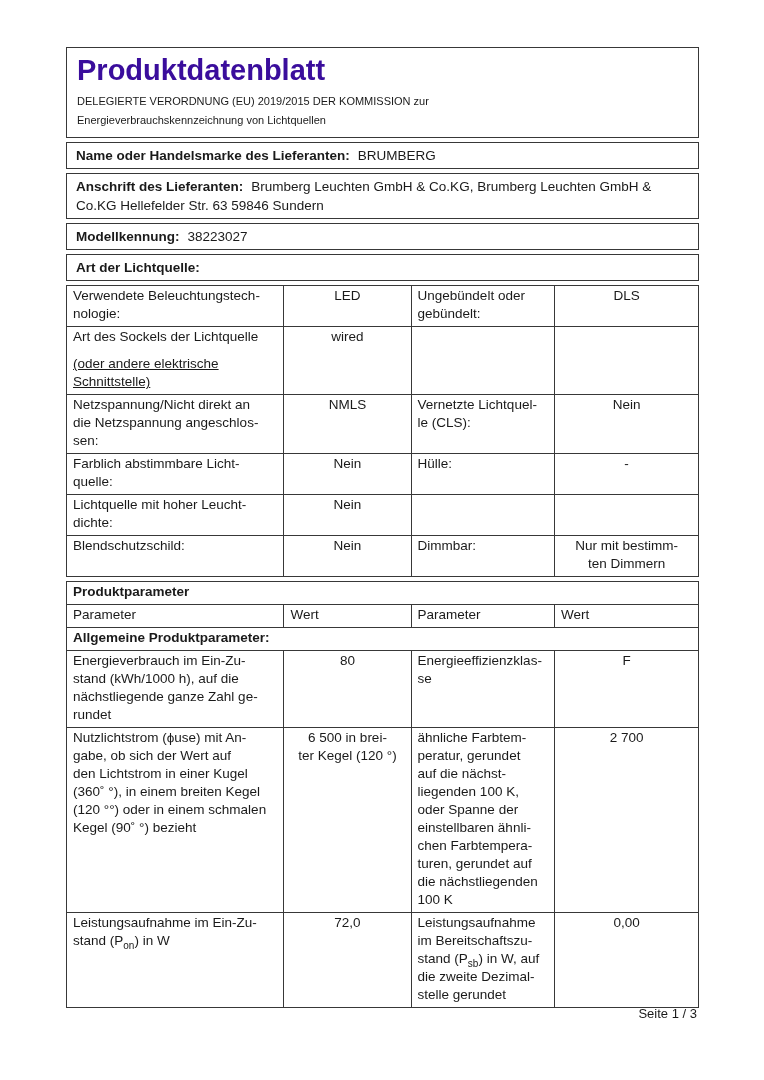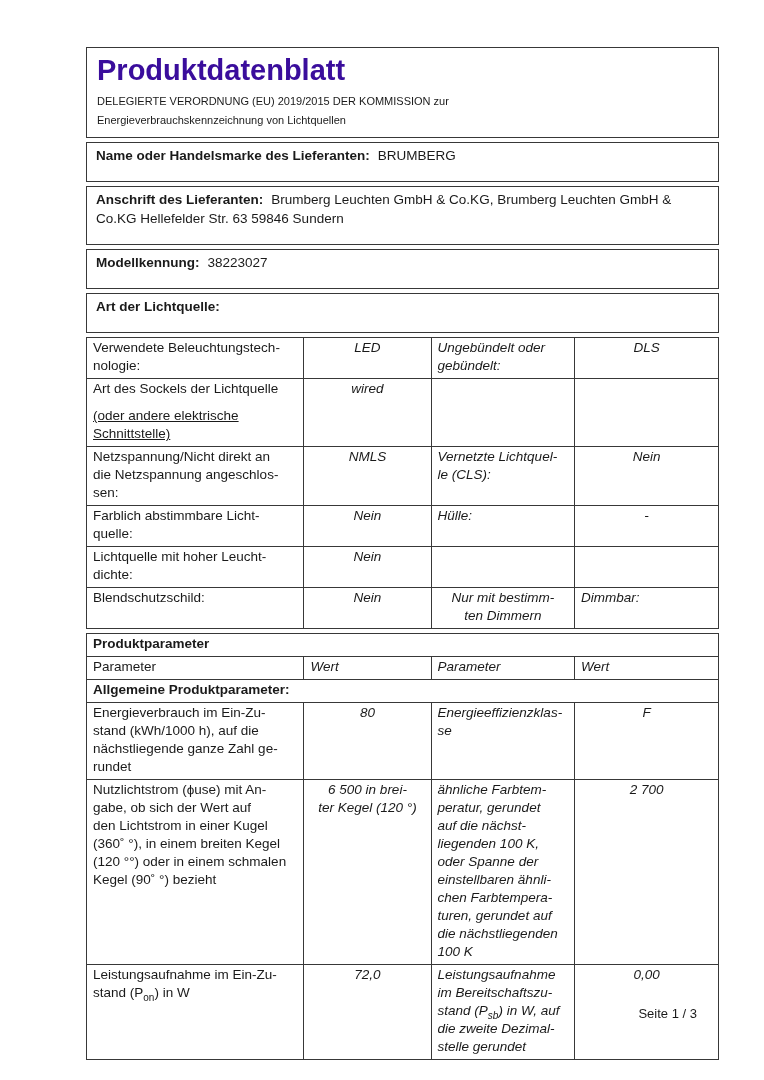--- a/index.html
+++ b/index.html
@@ -11,26 +11,25 @@
     background: #ffffff;
     font-family: "Liberation Sans", sans-serif;
     color: #1a1a1a;
     overflow: hidden;
   }
   .content {
     position: absolute;
     left: 66px;
     top: 47px;
     width: 633px;
-    margin-left: 20px;
   }
   .box {
     border: 1.5px solid #383838;
     margin-bottom: 4px;
-    padding: 3px 9px 16px;
+    padding: 3px 9px 3px;
     font-size: 13.5px;
     line-height: 19px;
   }
   .title-box { padding: 5px 10px 7px; }
   .doc-title {
     font-size: 29px;
     line-height: 34px;
     font-weight: bold;
     color: #3a0d9c;
     margin-bottom: 5px;
@@ -49,21 +48,21 @@
   .tbl > div + div { border-top: 1.5px solid #383838; }
   .trow {
     display: grid;
     grid-template-columns: 34.3% 20.15% 22.75% auto;
   }
   .cell {
     padding: 1px 6px 3px;
     white-space: pre-line;
     overflow: hidden;
   }
-  .cell + .cell { border-left: 1.5px solid #383838; font-style: italic; }
+  .cell + .cell { border-left: 1.5px solid #383838; }
   .val { text-align: center; }
   .fullrow {
     text-align: left;
     font-weight: bold;
     padding: 1px 6px 3px;
   }
   .para2 { display: block; margin-top: 9px; text-decoration: underline; }
   sub { font-size: 10px; line-height: 0; }
   .row-tall { min-height: 62px; }
 
@@ -138,23 +137,23 @@
       <div class="trow">
         <div class="cell">Lichtquelle mit hoher Leucht-
 dichte:</div>
         <div class="cell val">Nein</div>
         <div class="cell"></div>
         <div class="cell val"></div>
       </div>
       <div class="trow">
         <div class="cell">Blendschutzschild:</div>
         <div class="cell val">Nein</div>
+        <div class="cell">Dimmbar:</div>
         <div class="cell val">Nur mit bestimm-
 ten Dimmern</div>
-        <div class="cell">Dimmbar:</div>
       </div>
     </div>
 
     <div class="tbl">
       <div class="fullrow">Produktparameter</div>
       <div class="trow">
         <div class="cell">Parameter</div>
         <div class="cell">Wert</div>
         <div class="cell">Parameter</div>
         <div class="cell">Wert</div>

